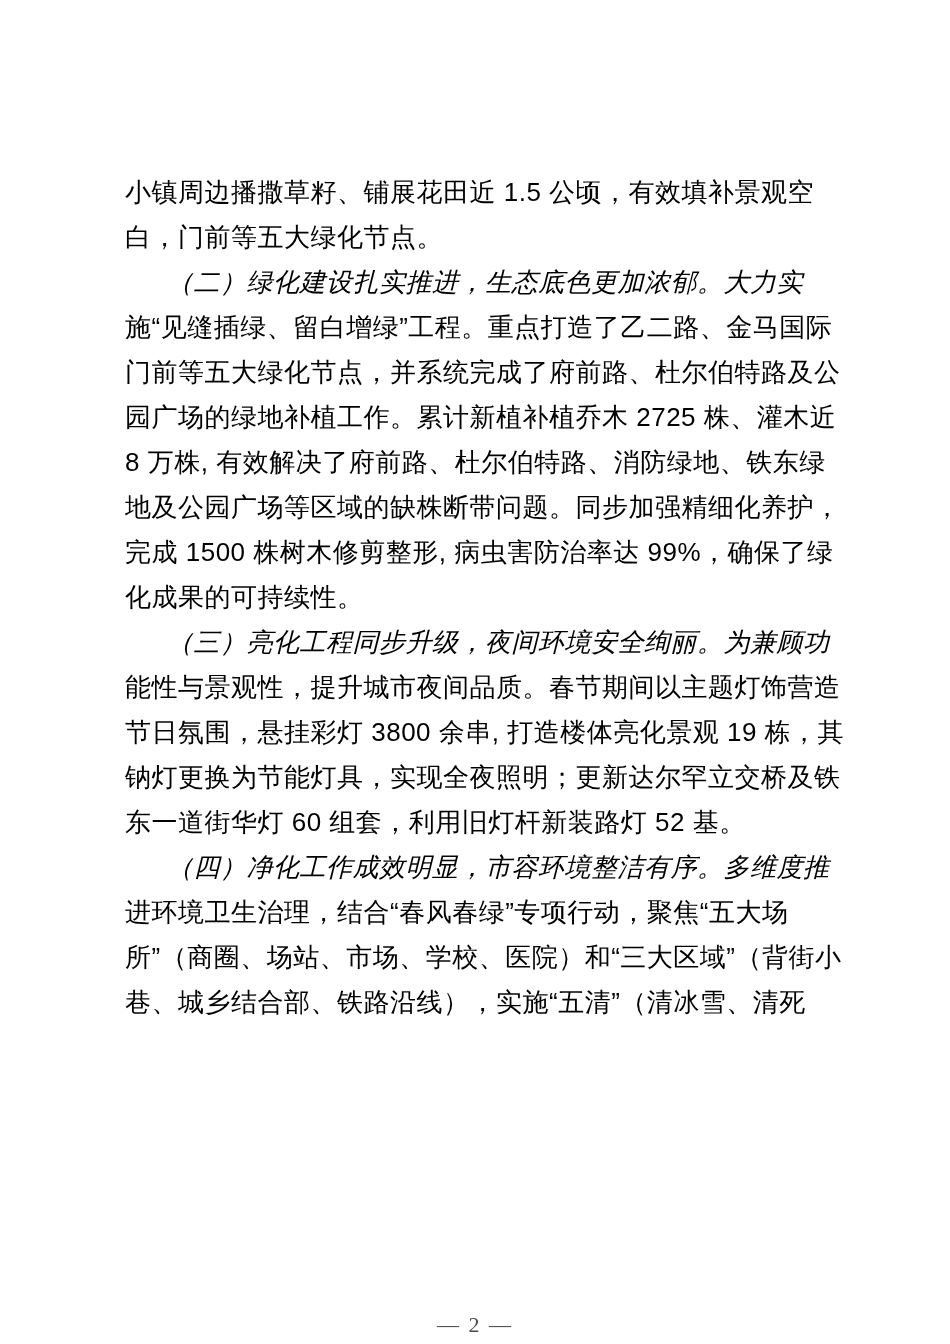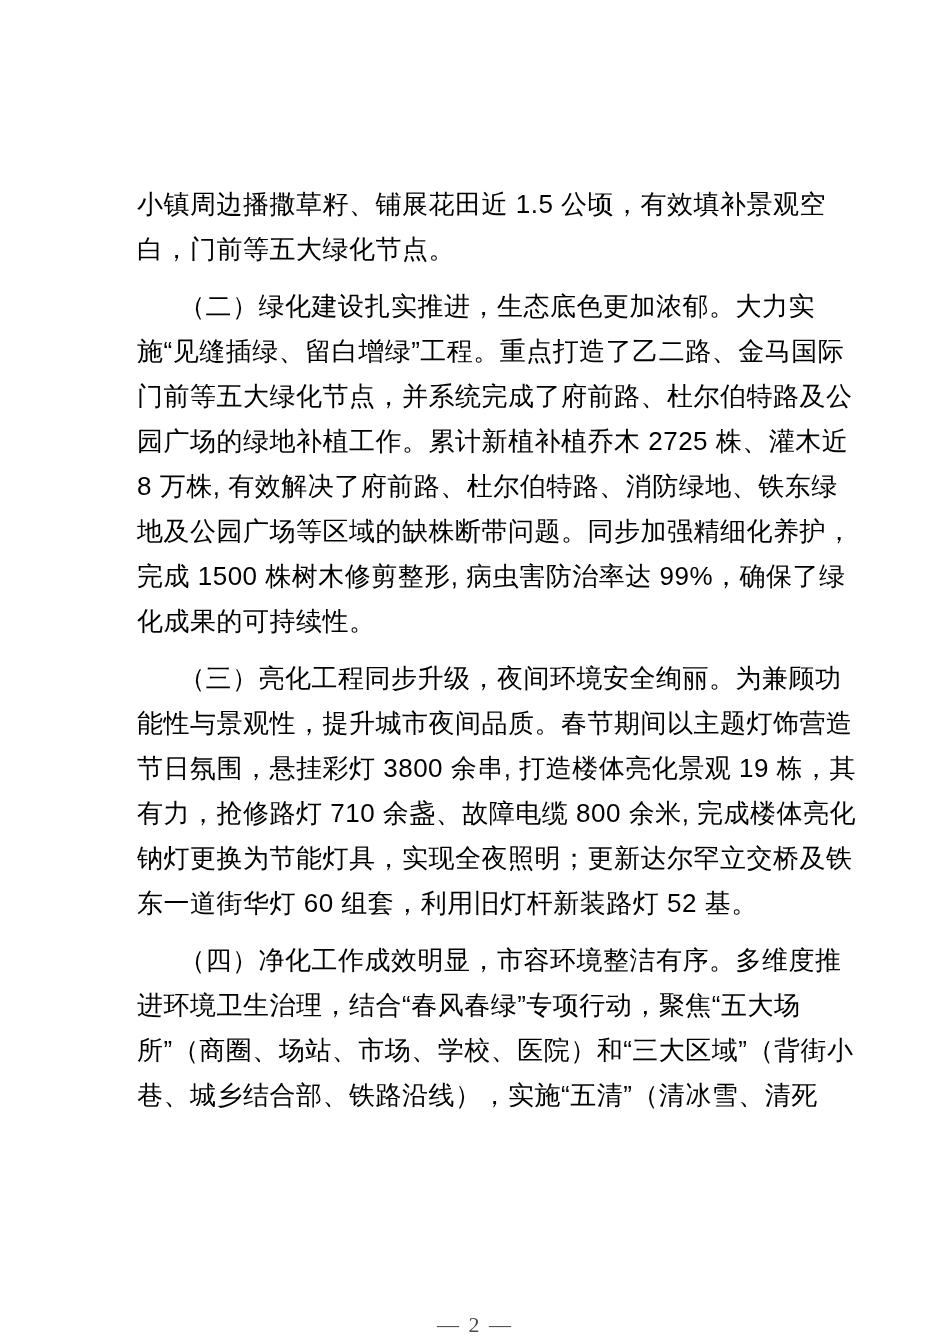--- a/index.html
+++ b/index.html
@@ -22,33 +22,34 @@
     background: #ffffff;
   }
   .text-block {
     position: absolute;
     left: 125px;
     top: 170px;
     width: 723px;
     color: #000000;
   }
   .para {
-    margin: 12px;
+    margin: 0;
     padding: 0;
   }
   .line {
     font-size: 26px;
     line-height: 45px;
     white-space: nowrap;
     letter-spacing: 0.5px;
     color: #000000;
     text-align: left;
   }
   .line.indent {
     padding-left: 42px;
+    font-style: italic;
   }
   .footer {
     position: absolute;
     left: 0;
     top: 1312px;
     width: 950px;
     text-align: center;
     font-family: "Liberation Serif", serif;
     font-size: 22px;
     line-height: 26px;
@@ -74,21 +75,20 @@
         <div class="line">园广场的绿地补植工作。累计新植补植乔木 2725 株、灌木近</div>
         <div class="line">8 万株, 有效解决了府前路、杜尔伯特路、消防绿地、铁东绿</div>
         <div class="line">地及公园广场等区域的缺株断带问题。同步加强精细化养护，</div>
         <div class="line">完成 1500 株树木修剪整形, 病虫害防治率达 99%，确保了绿</div>
         <div class="line">化成果的可持续性。</div>
       </div>
       <div class="para">
         <div class="line indent">（三）亮化工程同步升级，夜间环境安全绚丽。为兼顾功</div>
         <div class="line">能性与景观性，提升城市夜间品质。春节期间以主题灯饰营造</div>
         <div class="line">节日氛围，悬挂彩灯 3800 余串, 打造楼体亮化景观 19 栋，其</div>
-        <div class="line">有力，抢修路灯 710 余盏、故障电缆 800 余米, 完成楼体亮化</div>
         <div class="line">钠灯更换为节能灯具，实现全夜照明；更新达尔罕立交桥及铁</div>
         <div class="line">东一道街华灯 60 组套，利用旧灯杆新装路灯 52 基。</div>
       </div>
       <div class="para">
         <div class="line indent">（四）净化工作成效明显，市容环境整洁有序。多维度推</div>
         <div class="line">进环境卫生治理，结合“春风春绿”专项行动，聚焦“五大场</div>
         <div class="line">所”（商圈、场站、市场、学校、医院）和“三大区域”（背街小</div>
         <div class="line">巷、城乡结合部、铁路沿线），实施“五清”（清冰雪、清死</div>
       </div>
     </div>

